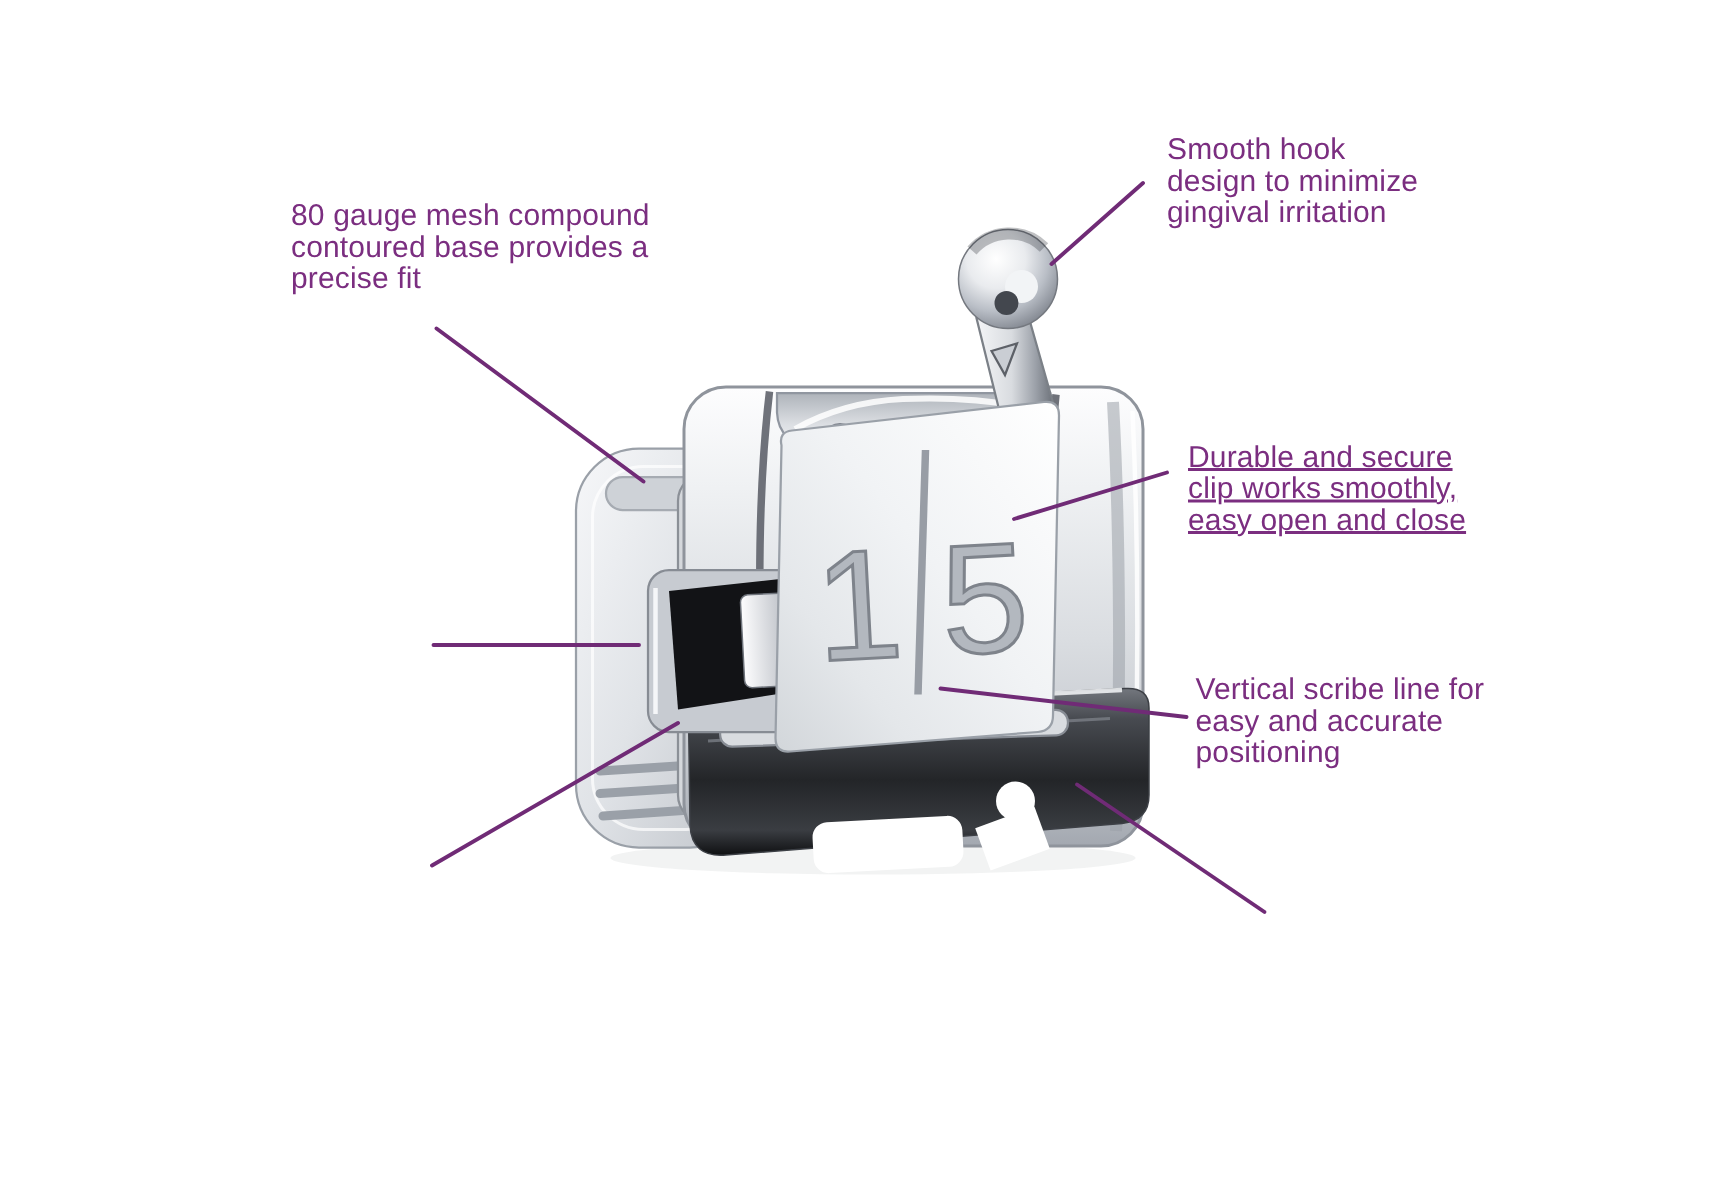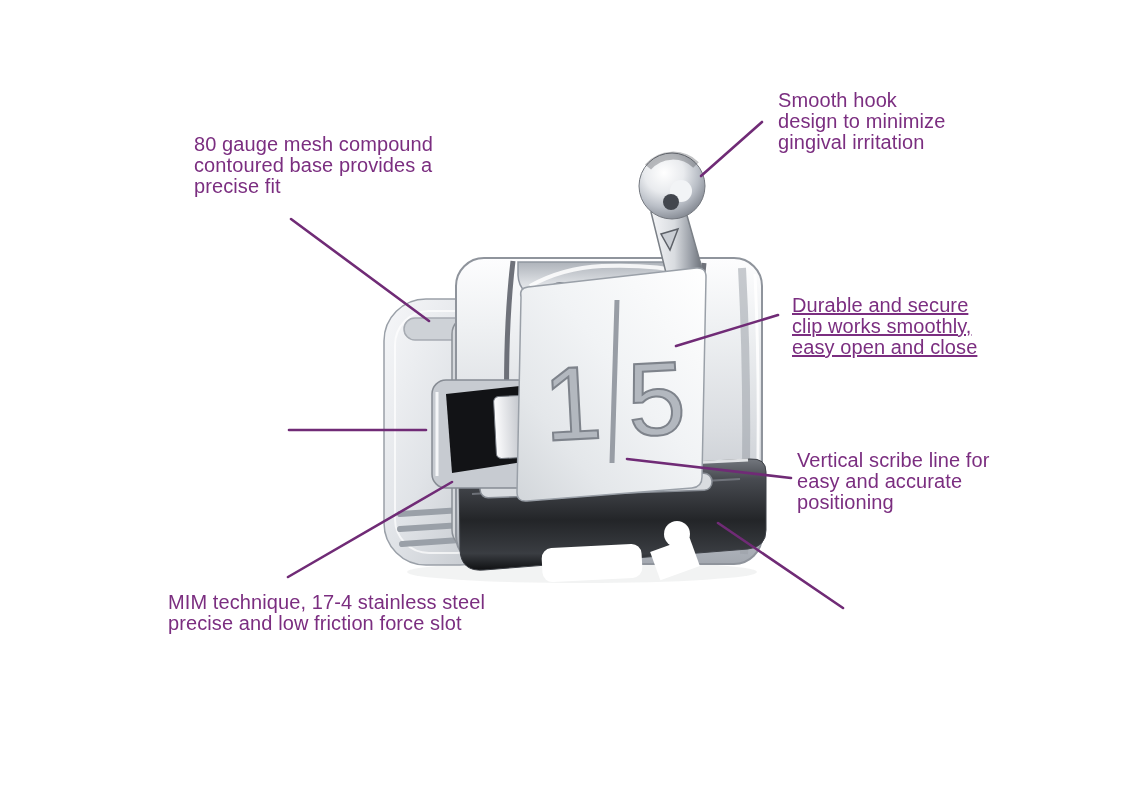--- a/index.html
+++ b/index.html
@@ -167,16 +167,14 @@
 precise fit</div>
   <div class="annotation" style="left:778px; top:90px;">Smooth hook
 design to minimize
 gingival irritation</div>
   <div class="annotation" style="left:792px; top:295px;text-decoration:underline;">Durable and secure
 clip works smoothly,
 easy open and close</div>
   <div class="annotation" style="left:797px; top:440px;margin-top:10px;">Vertical scribe line for
 easy and accurate
 positioning</div>
-  <div class="annotation" style="left:168px; top:592px;">MIM technique, 17-4 stainless steel
-precise and low friction force slot</div>
 
 </div>
 
 </body></html>

